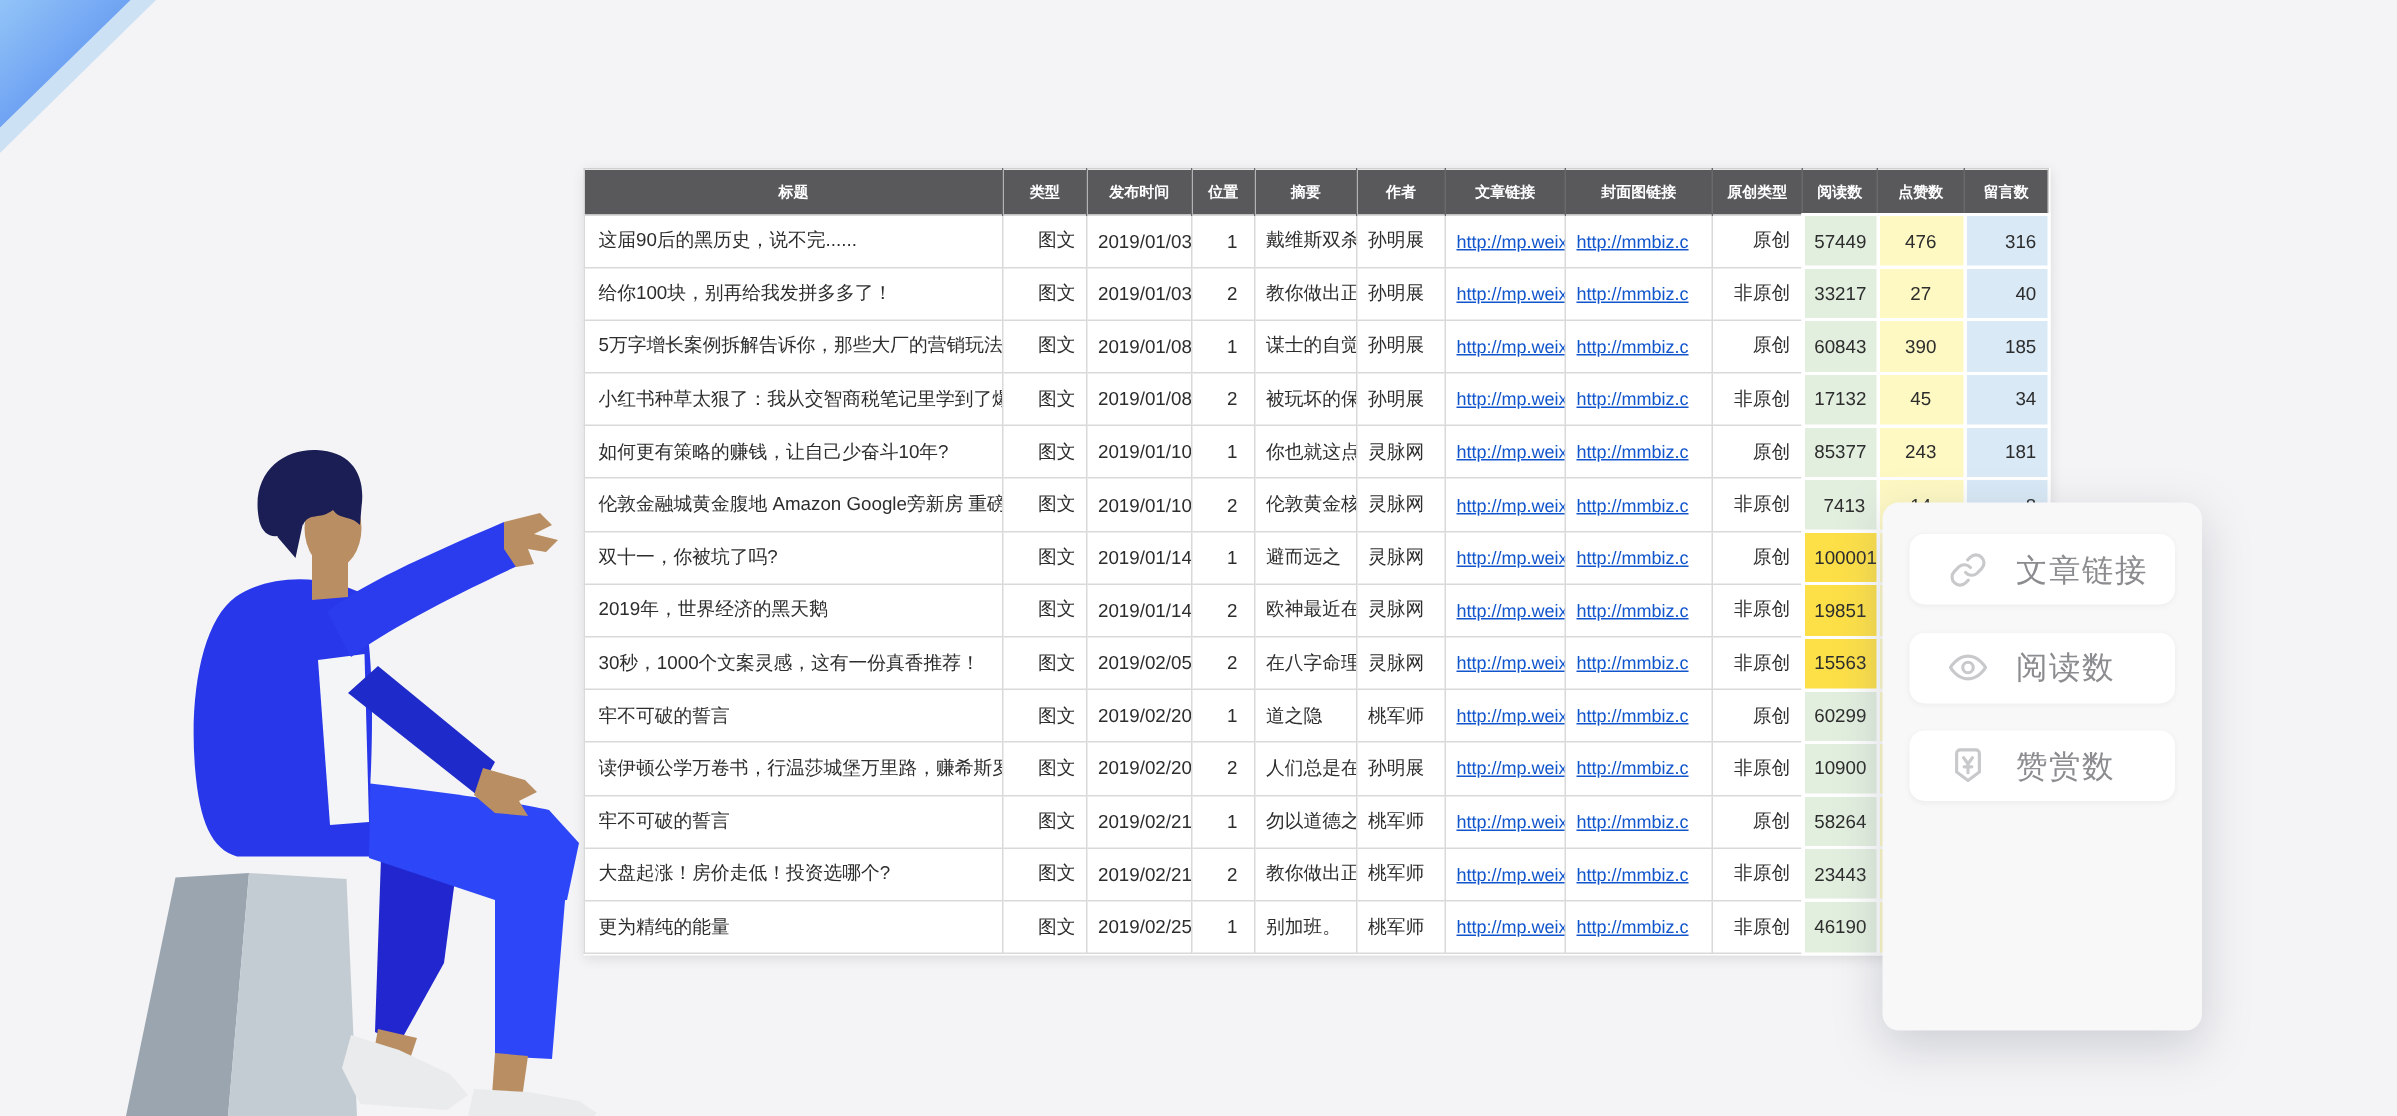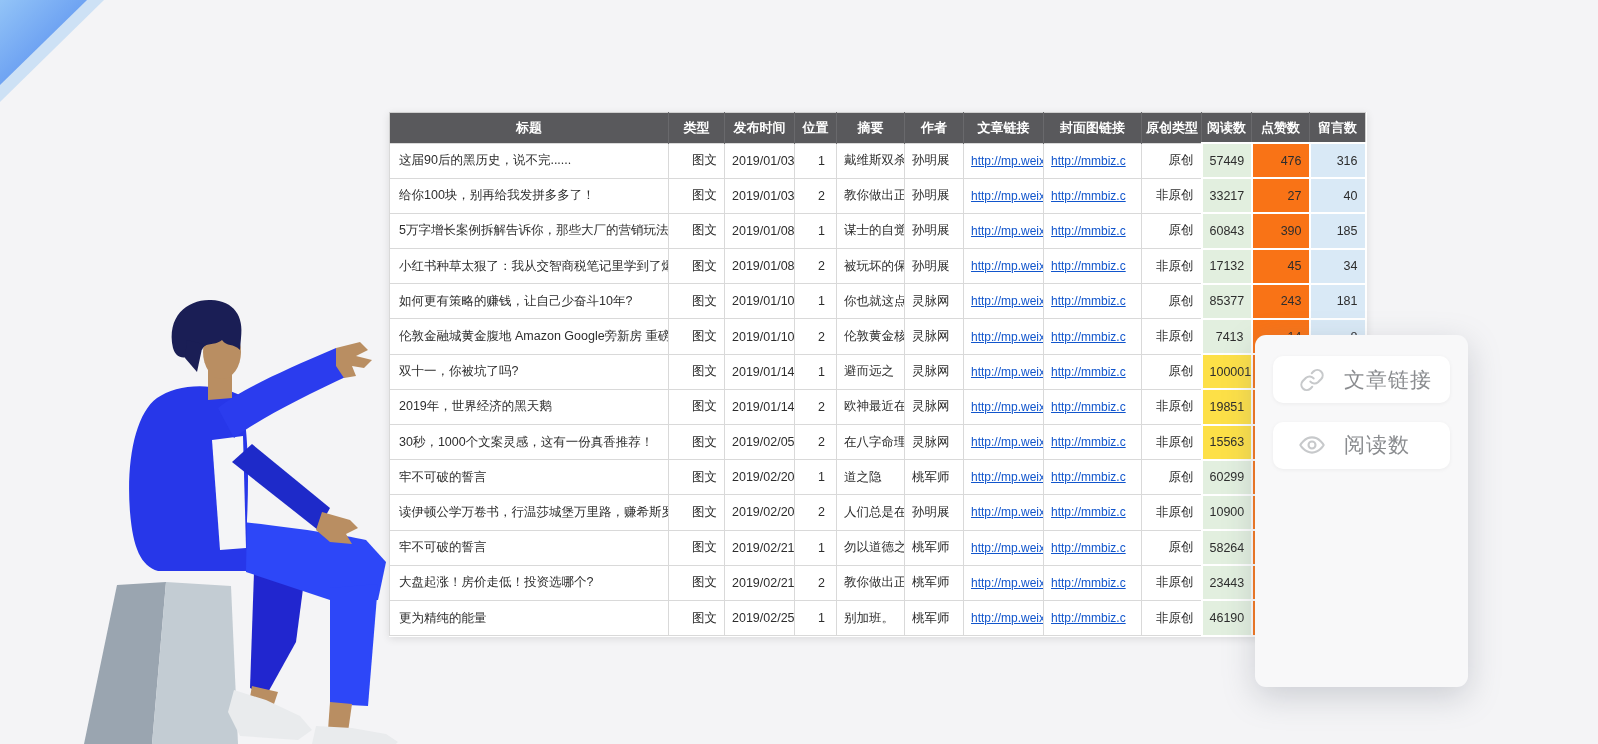--- a/index.html
+++ b/index.html
@@ -24,38 +24,38 @@
   .data-table col:nth-child(4){width:42px}
   .data-table col:nth-child(5){width:68px}
   .data-table col:nth-child(6){width:59px}
   .data-table col:nth-child(7){width:80px}
   .data-table col:nth-child(8){width:98px}
   .data-table col:nth-child(9){width:60px}
   .data-table col:nth-child(10){width:50px}
   .data-table col:nth-child(11){width:58px}
   .data-table col:nth-child(12){width:56px}
   .data-table th{
-    background:#59595c;color:#ffffff;font-size:13px;font-weight:bold;
+    background:#59595c;color:#ffffff;font-size:10px;font-weight:bold;
     height:29px;padding:0 4px;text-align:center;white-space:nowrap;overflow:hidden;
     border-right:1px solid #69696c;
   }
   .data-table th:last-child{border-right:none;}
   .data-table td{
     height:33.2px;font-size:12.5px;color:#2d2d2d;background:#fff;
     border:1px solid #d9d9d9;padding:0 7px;
     white-space:nowrap;overflow:hidden;
   }
   td.a-left{text-align:left}
   td.a-center{text-align:right}
   td.a-right{text-align:right}
   td.c-title{padding-left:9px}
   td.c-position{padding-right:11px}
   td.c-reads.bg-green{background:#e2efdf;border-color:#fff;border-width:2px;}
   td.c-reads.bg-pink{background:#fde047;border-color:#fff;border-width:2px;}
-  td.c-likes{background:#f97316;border-color:#fff;border-width:2px;}
+  td.c-likes{background:#fef9c3;border-color:#fff;border-width:2px;text-align:center;}
   td.c-comments{background:#d9e9f6;border-color:#fff;border-width:2px;padding-left:25px;}
   .cell-link{color:#1155cc;text-decoration:underline;cursor:pointer;font-size:12px;}
 
   
   .panel{
     position:absolute;left:1255px;top:335px;width:213px;height:352px;z-index:2;
     background:#f8f8f9;border-radius:11px;
     box-shadow:0 10px 32px rgba(120,126,140,.32);
     box-sizing:border-box;padding:21px 18px;
     display:flex;flex-direction:column;gap:18.7px;
@@ -362,13 +362,24 @@
     </div>
     <div class="panel-item">
       <span class="p-icon">
         <svg viewBox="0 0 24 24" fill="none" stroke="#c7c9cb" stroke-width="1.8" stroke-linecap="round" stroke-linejoin="round">
           <path d="M2 12s3.5-6.5 10-6.5S22 12 22 12s-3.5 6.5-10 6.5S2 12 2 12z"></path>
           <circle cx="12" cy="12" r="3"></circle>
         </svg>
       </span>
       <span class="p-label">阅读数</span>
     </div>
+    <div class="panel-item">
+      <span class="p-icon">
+        <svg viewBox="0 0 24 24" fill="none" stroke="#c7c9cb" stroke-width="1.8" stroke-linecap="round" stroke-linejoin="round">
+          <path d="M5.5 4.5a2 2 0 0 1 2-2h9a2 2 0 0 1 2 2v10.6l-6.5 4.9-6.5-4.9z"></path>
+          <path d="M9.5 7l2.5 3.5L14.5 7"></path>
+          <path d="M12 10.5v5"></path>
+          <path d="M9.8 12.2h4.4"></path>
+        </svg>
+      </span>
+      <span class="p-label">赞赏数</span>
+    </div>
   </div>
 
 </body></html>

